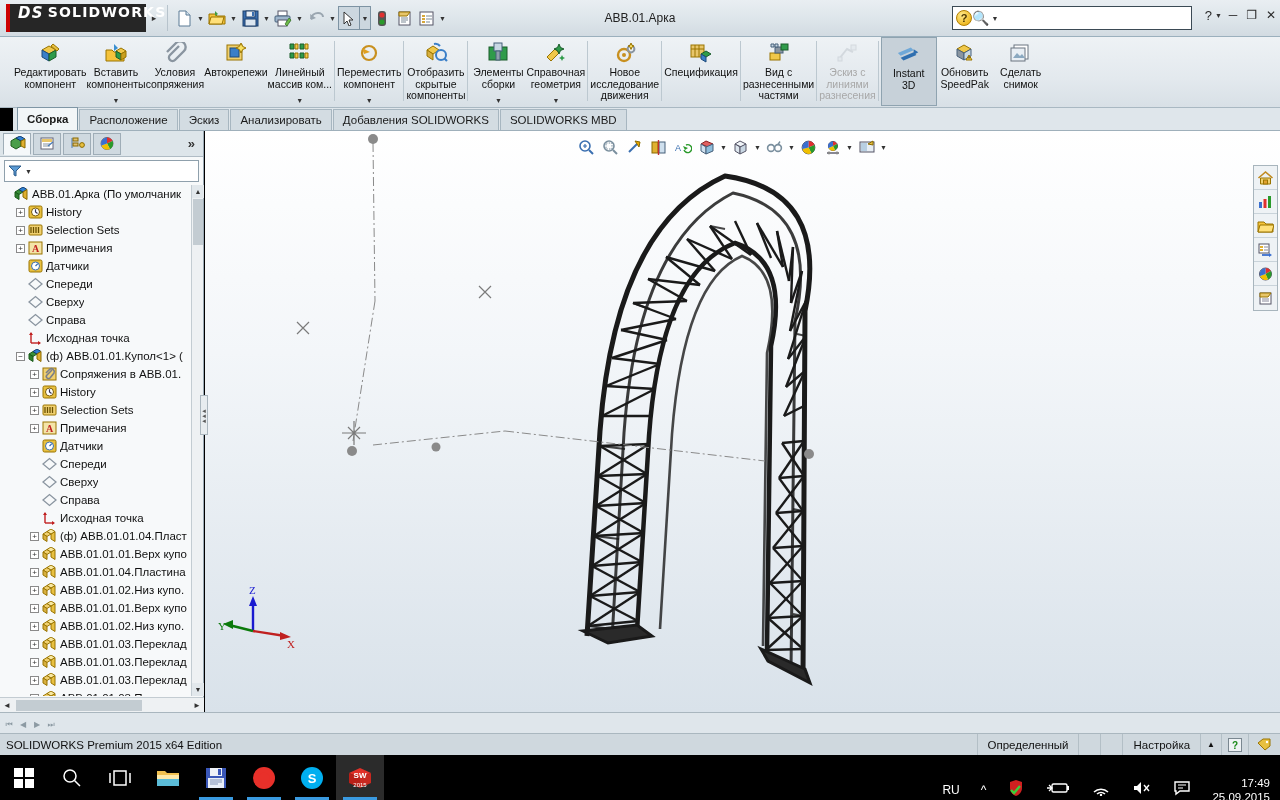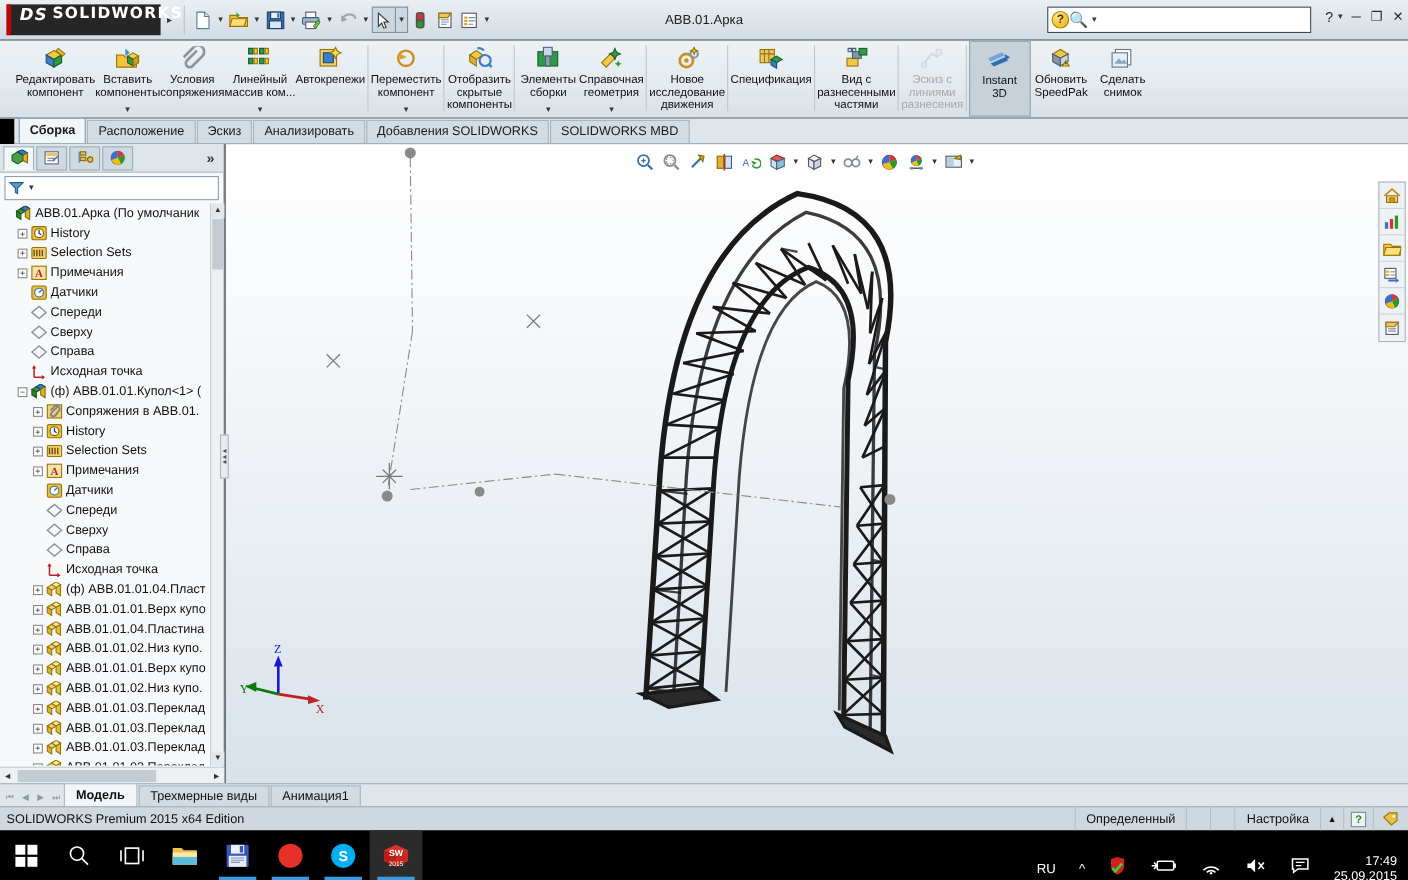--- a/index.html
+++ b/index.html
@@ -333,20 +333,30 @@
         <div class="rb-caret">▼</div>
       </div>
       <div class="rb-item">
         <div class="rb-icon">
           <svg width="24" height="22" viewBox="0 0 24 22">
             <path d="M17 5l-9 9a3.5 3.5 0 0 0 5 5l9-9a5.5 5.5 0 0 0-8-8L5 11" fill="none" stroke="#8a95a0" stroke-width="2.4" transform="translate(-1,-1)"></path>
           </svg>
         </div>
         <div class="rb-label">Условия
 сопряжения</div>
+      </div>
+      <div class="rb-item">
+        <div class="rb-icon">
+          <svg width="24" height="22" viewBox="0 0 24 22">
+            <rect x="3" y="3" width="15" height="15" fill="#f0d070" stroke="#9a7400"></rect>
+            <rect x="6" y="6" width="9" height="9" fill="#3a7fc8" stroke="#1d4a7a"></rect>
+            <path d="M17 1l1.6 3.4L22 6l-3.4 1.6L17 11l-1.6-3.4L12 6l3.4-1.6z" fill="#f8e060" stroke="#9a7400"></path>
+          </svg>
+        </div>
+        <div class="rb-label">Автокрепежи</div>
       </div>
       <div class="rb-item">
         <div class="rb-icon">
           <svg width="26" height="22" viewBox="0 0 26 22">
             <g fill="#2f9b4a" stroke="#1a5c2a">
               <path d="M3 2h4v5H3z"></path>
               <path d="M13 2h4v5h-4z"></path>
               <path d="M3 11h4v5H3z"></path>
               <path d="M13 11h4v5h-4z"></path>
             </g>
@@ -354,30 +364,20 @@
               <path d="M8 2h3v5H8z"></path>
               <path d="M18 2h3v5h-3z"></path>
               <path d="M8 11h3v5H8z"></path>
               <path d="M18 11h3v5h-3z"></path>
             </g>
           </svg>
         </div>
         <div class="rb-label">Линейный
 массив ком...</div>
         <div class="rb-caret">▼</div>
-      </div>
-      <div class="rb-item">
-        <div class="rb-icon">
-          <svg width="24" height="22" viewBox="0 0 24 22">
-            <rect x="3" y="3" width="15" height="15" fill="#f0d070" stroke="#9a7400"></rect>
-            <rect x="6" y="6" width="9" height="9" fill="#3a7fc8" stroke="#1d4a7a"></rect>
-            <path d="M17 1l1.6 3.4L22 6l-3.4 1.6L17 11l-1.6-3.4L12 6l3.4-1.6z" fill="#f8e060" stroke="#9a7400"></path>
-          </svg>
-        </div>
-        <div class="rb-label">Автокрепежи</div>
       </div>
       <div class="rb-sep"></div>
       <div class="rb-item">
         <div class="rb-icon">
           <svg width="24" height="22" viewBox="0 0 24 22">
             <circle cx="12" cy="11" r="7" fill="none" stroke="#c89020" stroke-width="2.2"></circle>
             <path d="M5 6l2 6 6-2z" fill="#e0a020"></path>
           </svg>
         </div>
         <div class="rb-label">Переместить
@@ -1189,25 +1189,20 @@
     <span>◂</span>
       <span>◂</span>
       <span>◂</span>
   </div>
 
   <div class="doctabs">
     <div class="navbtn">⏮</div>
     <div class="navbtn">◀</div>
     <div class="navbtn">▶</div>
     <div class="navbtn">⏭</div>
-    <div id="doctabs-host" style="display:flex;align-items:flex-end;">
-        <div class="dtab sel">Модель</div>
-        <div class="dtab">Трехмерные виды</div>
-        <div class="dtab">Анимация1</div>
-      </div>
   </div>
 
   <div class="statusbar">
     <div class="sb-left">SOLIDWORKS Premium 2015 x64 Edition</div>
     <div class="sb-spacer"></div>
     <div class="sb-cell">Определенный</div>
     <div class="sb-cell" style="width:22px;padding:0;"></div>
     <div class="sb-cell" style="width:22px;padding:0;"></div>
     <div class="sb-cell">Настройка</div>
     <div class="sb-cell" style="padding:0 6px;font-size:8px;">▲</div>

